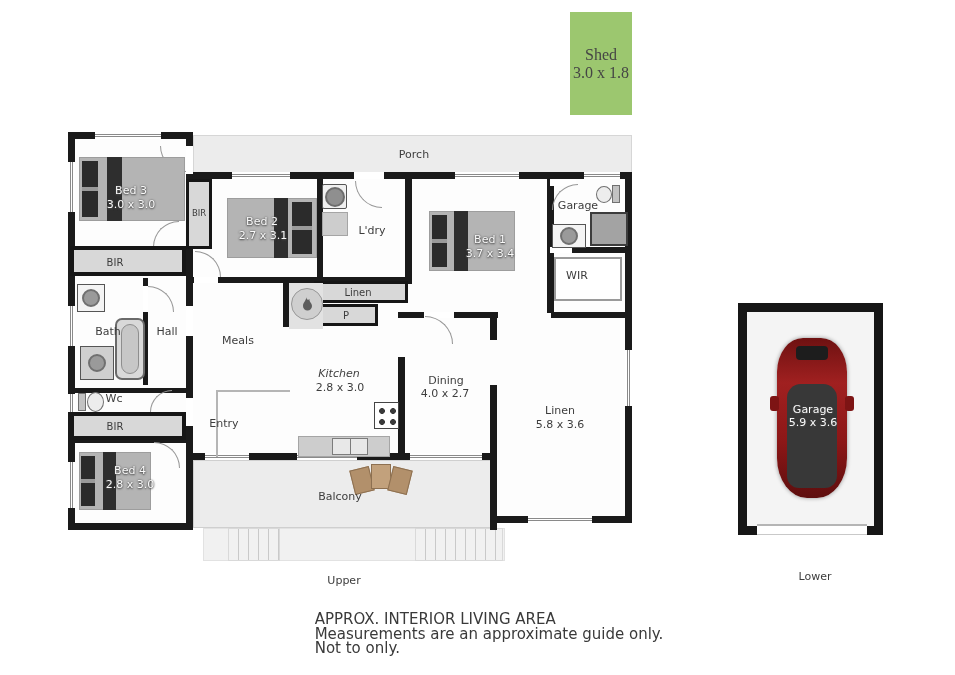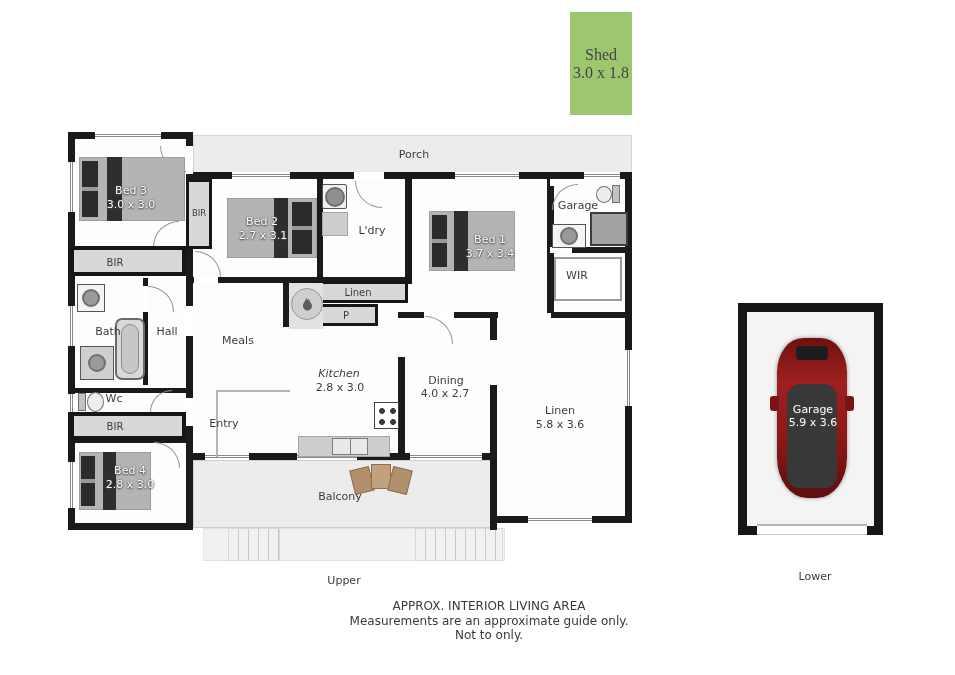--- a/index.html
+++ b/index.html
@@ -75,22 +75,22 @@
   #car { position:absolute; left:777px; top:338px; width:70px; height:160px; }
   #car .body { position:absolute; left:0; top:0; right:0; bottom:0;
       background:linear-gradient(#6e1111,#a02020 28%,#8c1717 65%,#5e0e0e);
       border-radius:26px 26px 30px 30px / 34px 34px 40px 40px; box-shadow:0 0 4px rgba(0,0,0,.4); }
   #car .sunroof { position:absolute; left:19px; top:8px; width:32px; height:14px; background:#1d1d1d; border-radius:4px; }
   #car .glass { position:absolute; left:10px; top:46px; width:50px; height:104px; background:#383838;
       border-radius:14px 14px 12px 12px; }
   #car .mirror { position:absolute; width:9px; height:15px; background:#7d1414; border-radius:3px; top:58px; }
   #car .mirror.l { left:-7px; } #car .mirror.r { right:-7px; }
 
-  #footer { position:absolute; left:489px; top:599px; transform:translateX(-50%);
-      text-align:center; font-size:12px; color:#3a3a3a; line-height:14.5px; white-space:nowrap; }
+  #footer { position:absolute; left:489px; top:612px; transform:translateX(-50%);
+      font-size:15px; color:#3a3a3a; line-height:14.5px; white-space:nowrap; }
 
   .flame-icon { position:absolute; }
 </style>
 </head>
 <body>
 
 <div id="canvas">
 
   <div id="shed">
     <div class="t">Shed</div>

